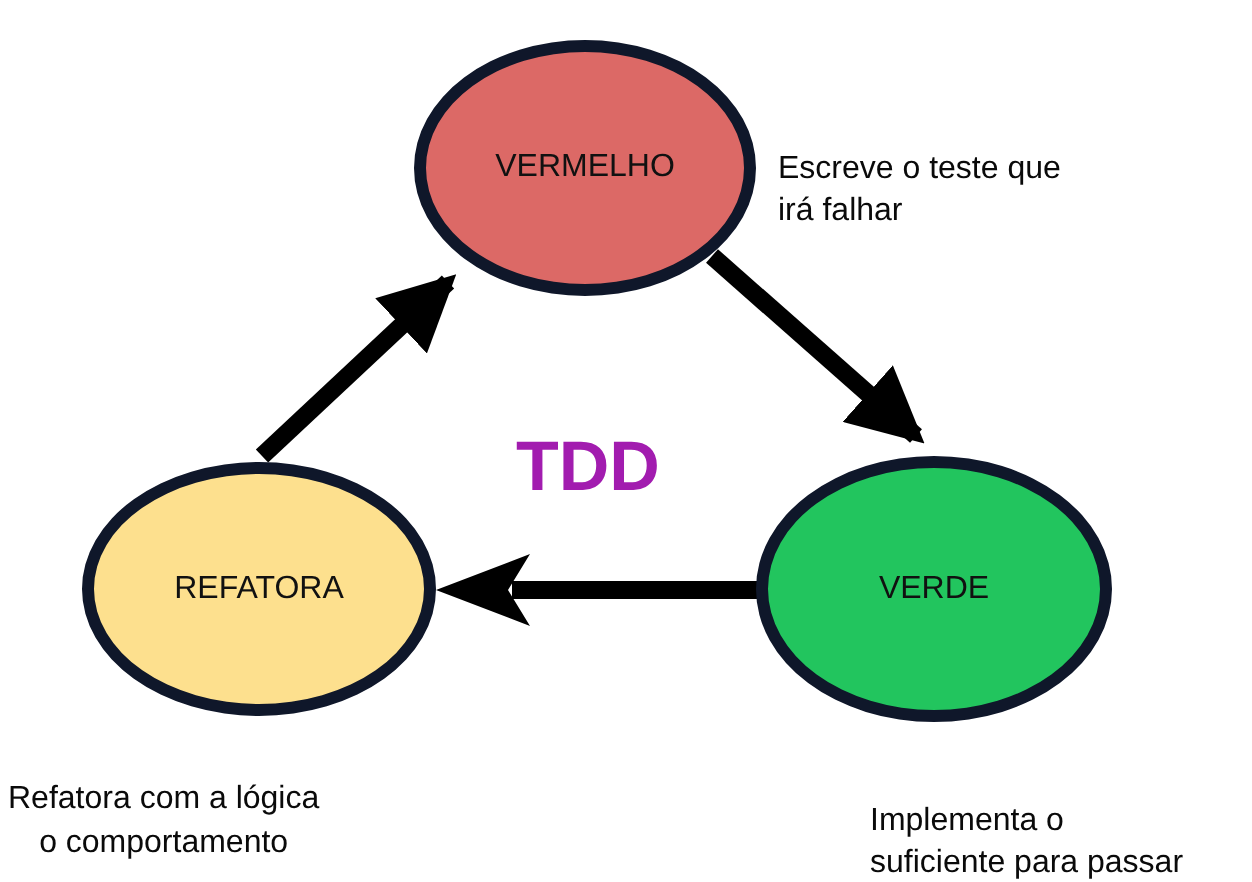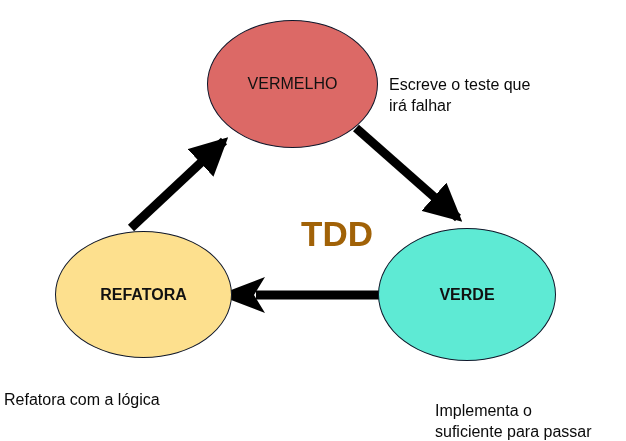--- a/index.html
+++ b/index.html
@@ -29,41 +29,40 @@
     stroke-width: 9;
   }
   .arrows polygon,
   .arrows marker path {
     fill: #000000;
     stroke: none;
   }
   .ellipse {
     position: absolute;
     border-radius: 50%;
-    border: 1px solid #0f172a;
+    border: 6px solid #0f172a;
     display: flex;
     align-items: center;
     justify-content: center;
     box-sizing: border-box;
   }
   .ellipse span {
     font-size: 16px;
     color: #111111;
   }
   .node-vermelho { left: 207px; top: 20px;  width: 171px; height: 128px; }
   .node-verde    { left: 378px; top: 228px; width: 178px; height: 133px; }
-  .node-refatora { left: 55px;  top: 231px; width: 177px; height: 127px; font-weight: bold; }
+  .node-refatora { left: 41px;  top: 231px; width: 177px; height: 127px; }
   .center-title {
     position: absolute;
     left: 258px;
     top: 214px;
     font-size: 35px;
     font-weight: bold;
-    color: #a16207;
-    margin-left: 43px;
+    color: #a21caf;
   }
   .annotation {
     position: absolute;
     font-size: 16px;
     line-height: 21px;
     color: #0a0a0a;
     margin-top: 25px;
   }
   .ann-vermelho { left: 389px; top: 49px; }
   .ann-verde    { left: 435px; top: 375px; }
@@ -85,21 +84,21 @@
     <g>
       <line x1="379" y1="295" x2="256" y2="295"></line>
       <polygon points="218,295 265,277 254,295 265,313"></polygon>
     </g>
   </svg>
 
   <div class="ellipse node-vermelho" style="background: rgb(220, 105, 102);">
     <span>VERMELHO</span>
   </div>
 
-  <div class="ellipse node-verde" style="background: #5eead4; font-weight: bold;">
+  <div class="ellipse node-verde" style="background: #22c55e;">
     <span>VERDE</span>
   </div>
 
   <div class="ellipse node-refatora" style="background: rgb(253, 224, 142);">
     <span>REFATORA</span>
   </div>
 
   <div class="center-title">TDD</div>
 
   <div class="annotation ann-vermelho">
@@ -107,15 +106,16 @@
     <div>irá falhar</div>
   </div>
 
   <div class="annotation ann-verde">
     <div>Implementa o</div>
     <div>suficiente para passar</div>
   </div>
 
   <div class="annotation ann-refatora">
     <div>Refatora com a lógica</div>
+    <div>o comportamento</div>
   </div>
 
 </div>
 
 </body></html>

